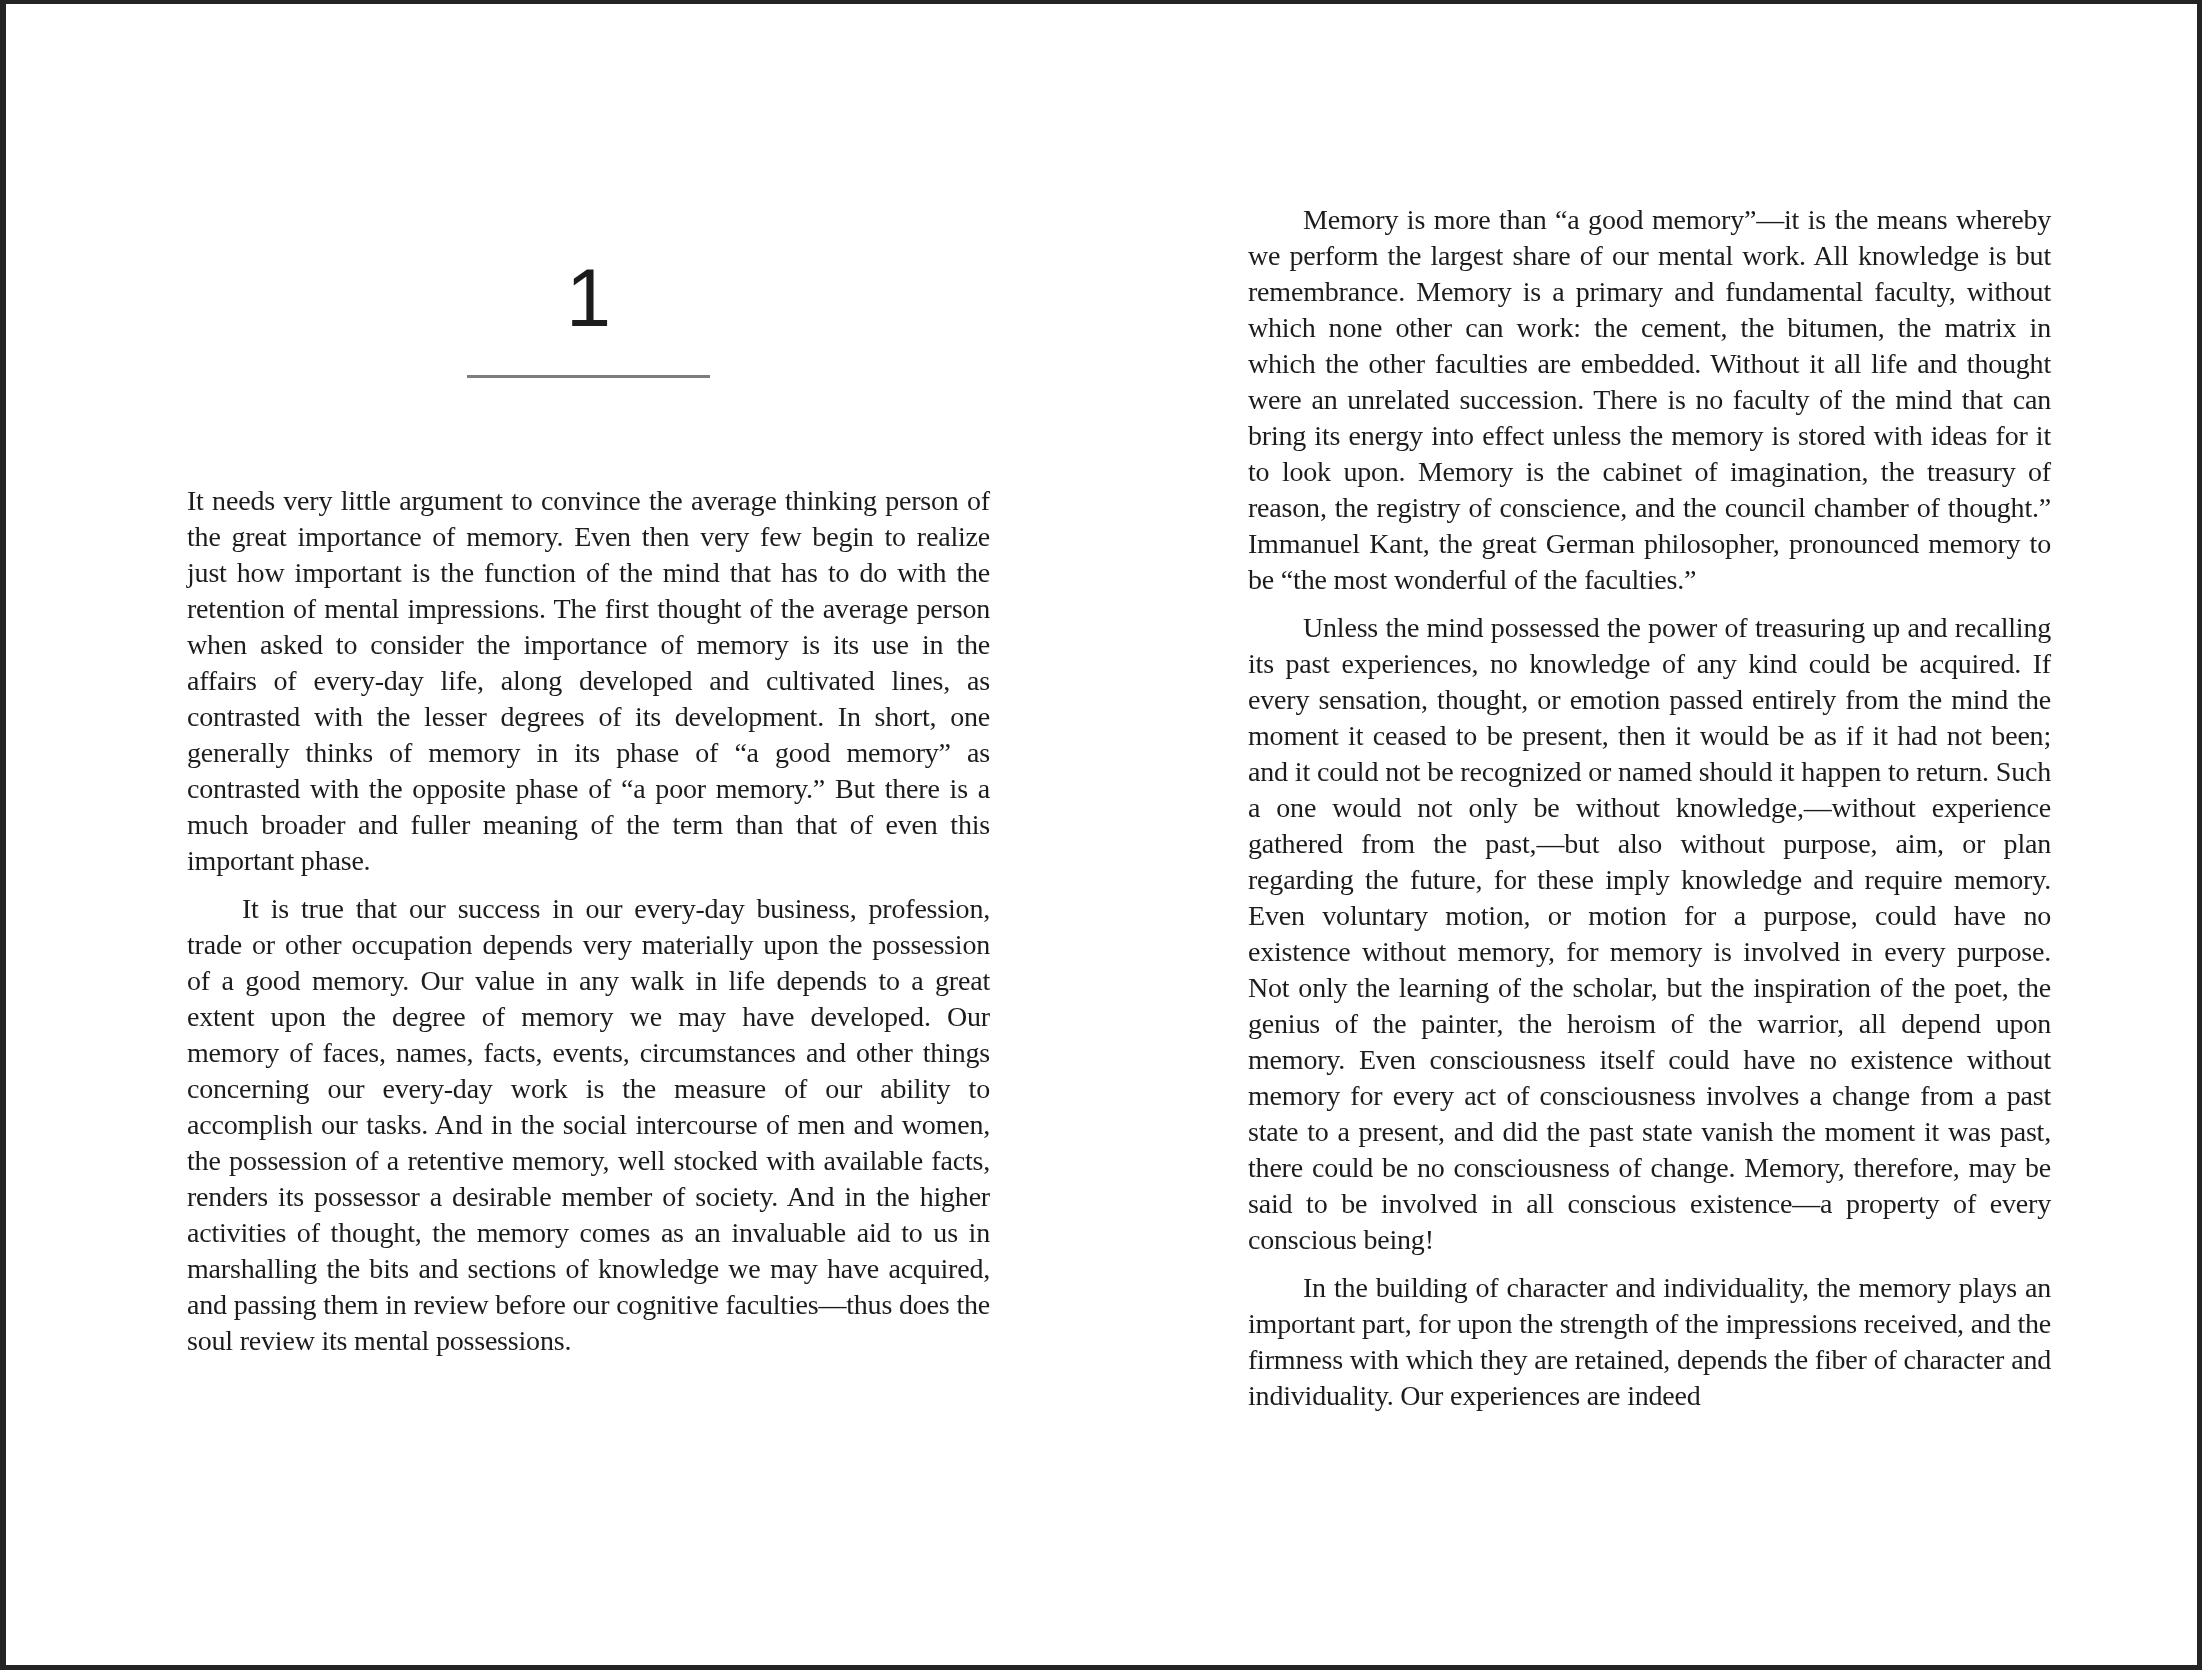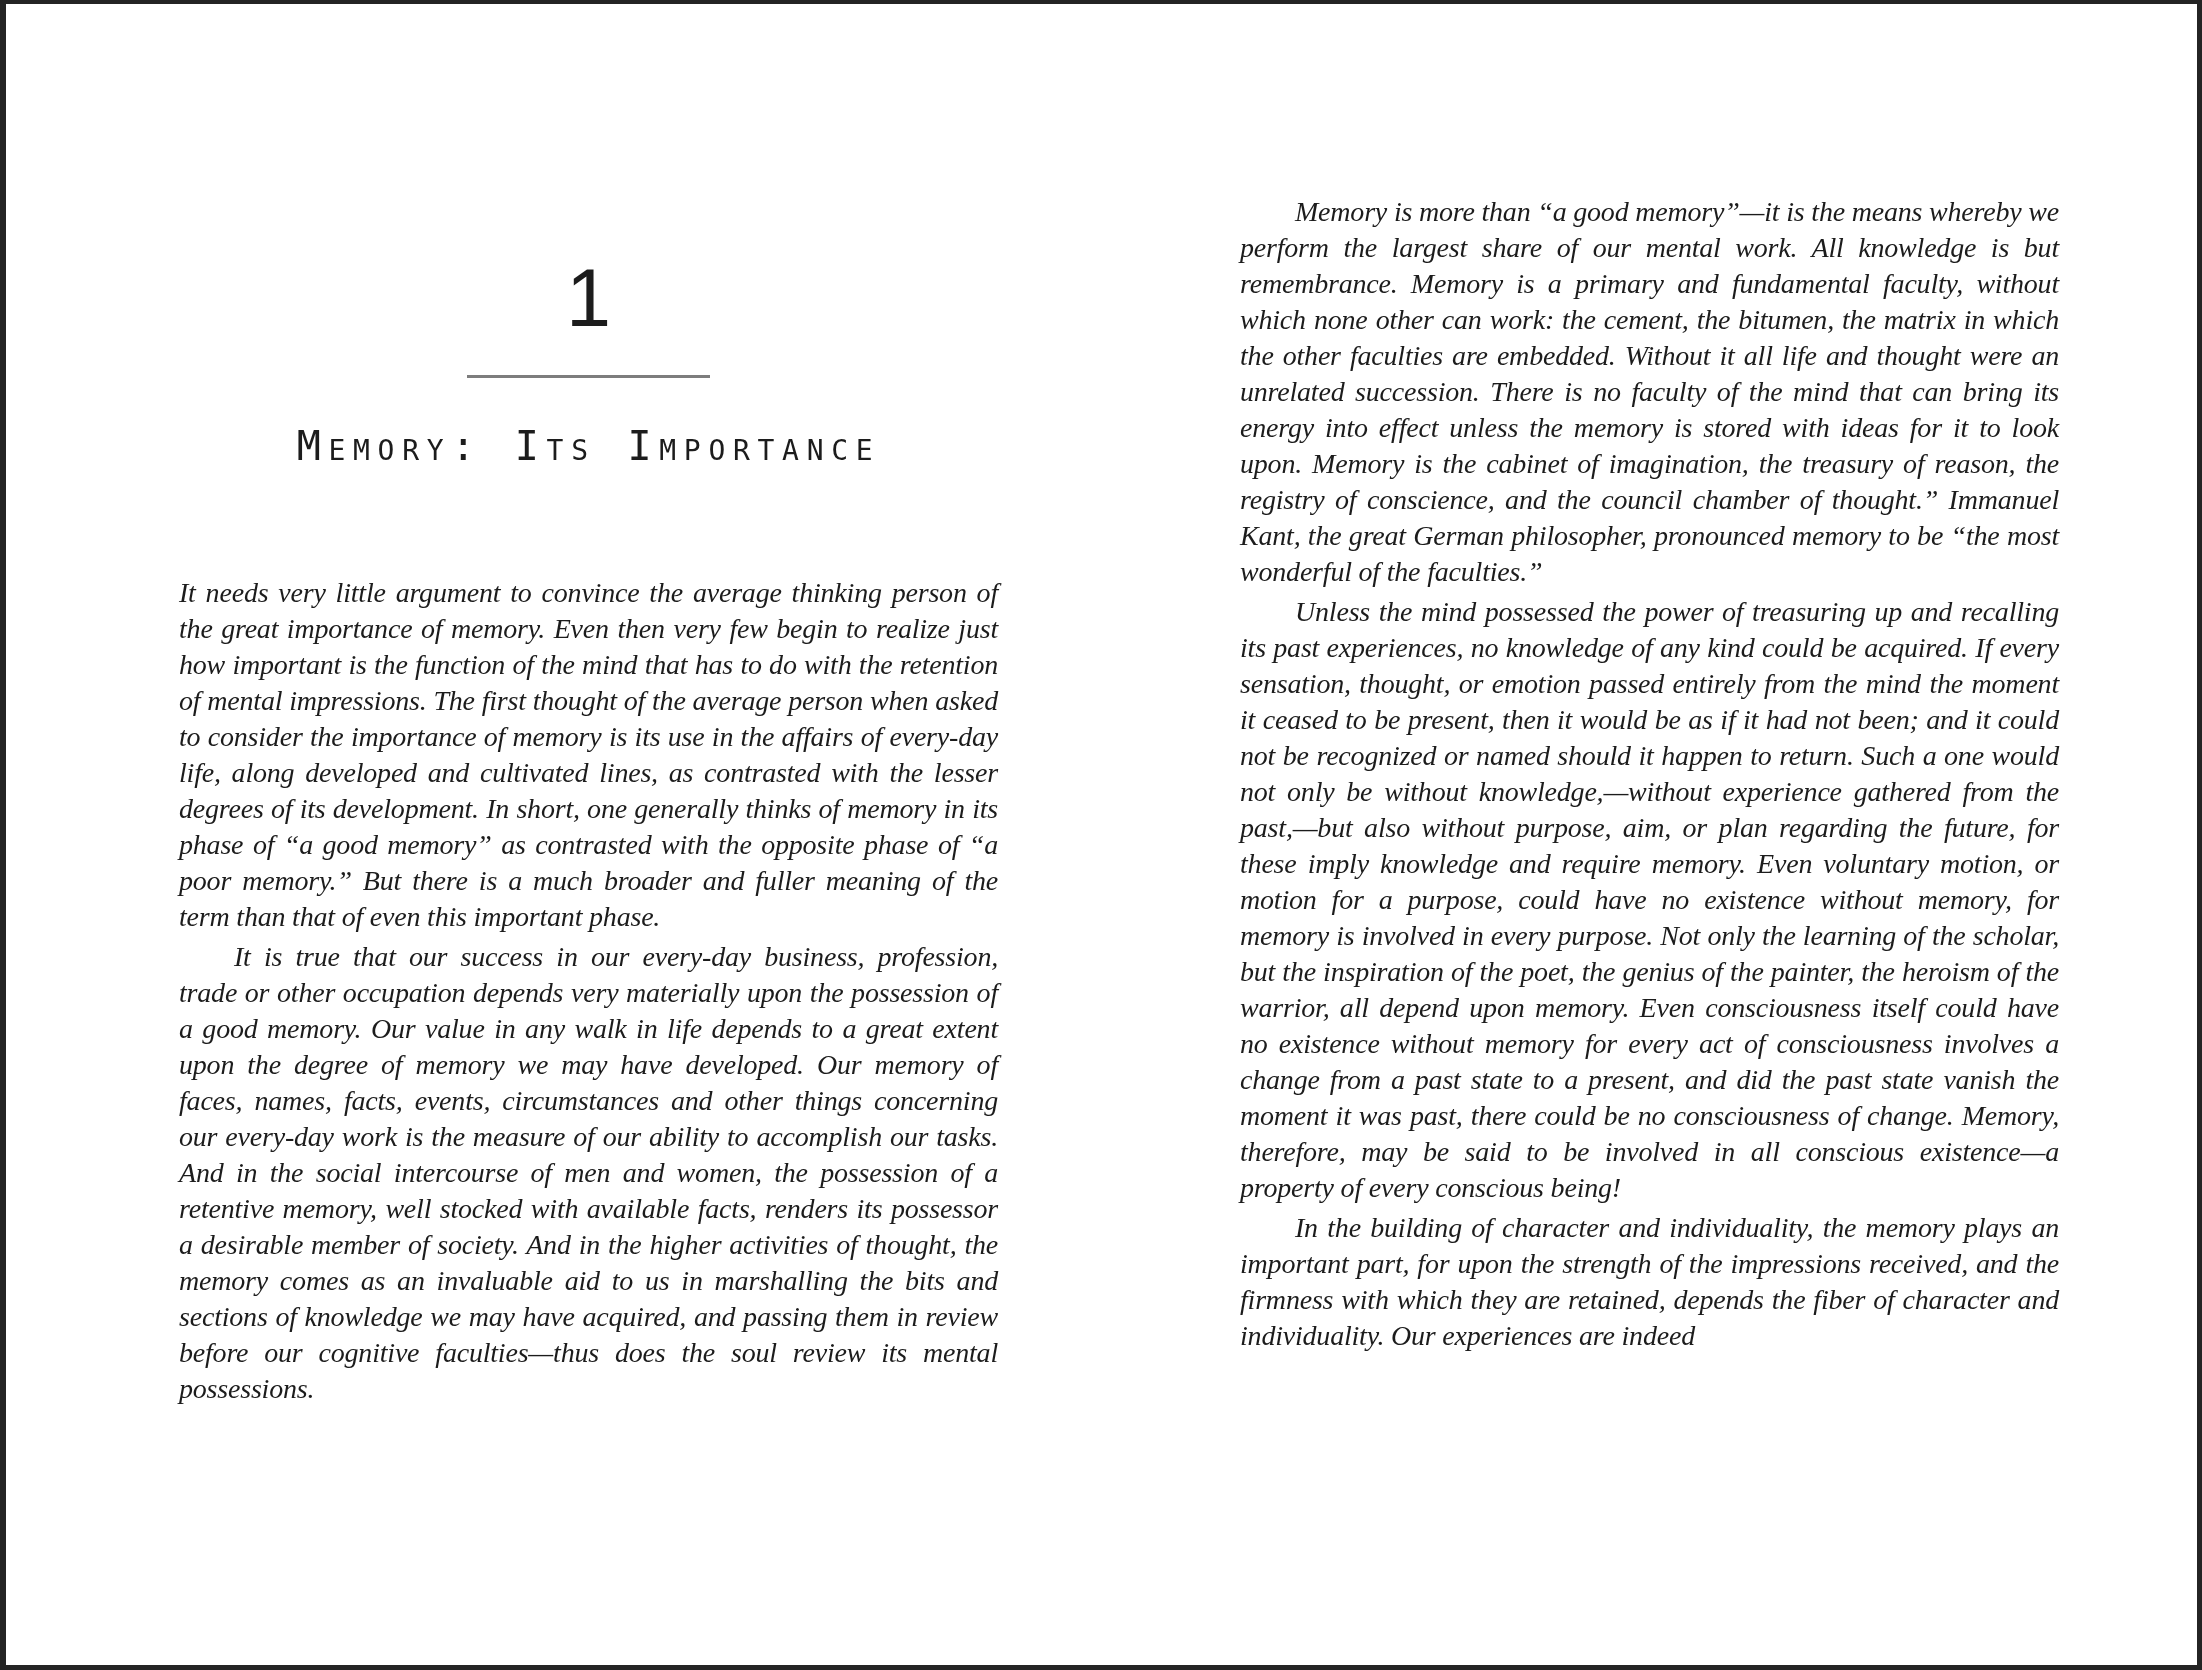--- a/index.html
+++ b/index.html
@@ -58,36 +58,34 @@
     white-space: nowrap;
   }
   .body-text {
     text-align: justify;
     font-size: 28px;
     line-height: 36px;
     letter-spacing: -0.2px;
   }
   .page-left .body-text { margin-top: 105px; }
   .para {
-    margin: 4px;
+    margin: 12px;
     padding: 0;
     text-indent: 55px;
-    font-style: italic;
   }
   .page-left .para:first-child { text-indent: 0; }
 </style>
 </head>
 <body>
 
 <div class="screen">
 
   <div class="page page-left">
     <div class="chapter-number">1</div>
     <div class="chapter-rule"></div>
-    <div class="chapter-title">Memory: Its Importance</div>
     <div class="body-text">
         <p class="para">It needs very little argument to convince the average thinking person of the great importance of memory. Even then very few begin to realize just how important is the function of the mind that has to do with the retention of mental impressions. The first thought of the average person when asked to consider the importance of memory is its use in the affairs of every-day life, along developed and cultivated lines, as contrasted with the lesser degrees of its development. In short, one generally thinks of memory in its phase of “a good memory” as contrasted with the opposite phase of “a poor memory.” But there is a much broader and fuller meaning of the term than that of even this important phase.</p>
         <p class="para">It is true that our success in our every-day business, profession, trade or other occupation depends very materially upon the possession of a good memory. Our value in any walk in life depends to a great extent upon the degree of memory we may have developed. Our memory of faces, names, facts, events, circumstances and other things concerning our every-day work is the measure of our ability to accomplish our tasks. And in the social intercourse of men and women, the possession of a retentive memory, well stocked with available facts, renders its possessor a desirable member of society. And in the higher activities of thought, the memory comes as an invaluable aid to us in marshalling the bits and sections of knowledge we may have acquired, and passing them in review before our cognitive faculties—thus does the soul review its mental possessions.</p>
       </div>
   </div>
 
   <div class="page page-right">
     <div class="body-text">
         <p class="para">Memory is more than “a good memory”—it is the means whereby we perform the largest share of our mental work. All knowledge is but remembrance. Memory is a primary and fundamental faculty, without which none other can work: the cement, the bitumen, the matrix in which the other faculties are embedded. Without it all life and thought were an unrelated succession. There is no faculty of the mind that can bring its energy into effect unless the memory is stored with ideas for it to look upon. Memory is the cabinet of imagination, the treasury of reason, the registry of conscience, and the council chamber of thought.” Immanuel Kant, the great German philosopher, pronounced memory to be “the most wonderful of the faculties.”</p>
         <p class="para">Unless the mind possessed the power of treasuring up and recalling its past experiences, no knowledge of any kind could be acquired. If every sensation, thought, or emotion passed entirely from the mind the moment it ceased to be present, then it would be as if it had not been; and it could not be recognized or named should it happen to return. Such a one would not only be without knowledge,—without experience gathered from the past,—but also without purpose, aim, or plan regarding the future, for these imply knowledge and require memory. Even voluntary motion, or motion for a purpose, could have no existence without memory, for memory is involved in every purpose. Not only the learning of the scholar, but the inspiration of the poet, the genius of the painter, the heroism of the warrior, all depend upon memory. Even consciousness itself could have no existence without memory for every act of consciousness involves a change from a past state to a present, and did the past state vanish the moment it was past, there could be no consciousness of change. Memory, therefore, may be said to be involved in all conscious existence—a property of every conscious being!</p>

